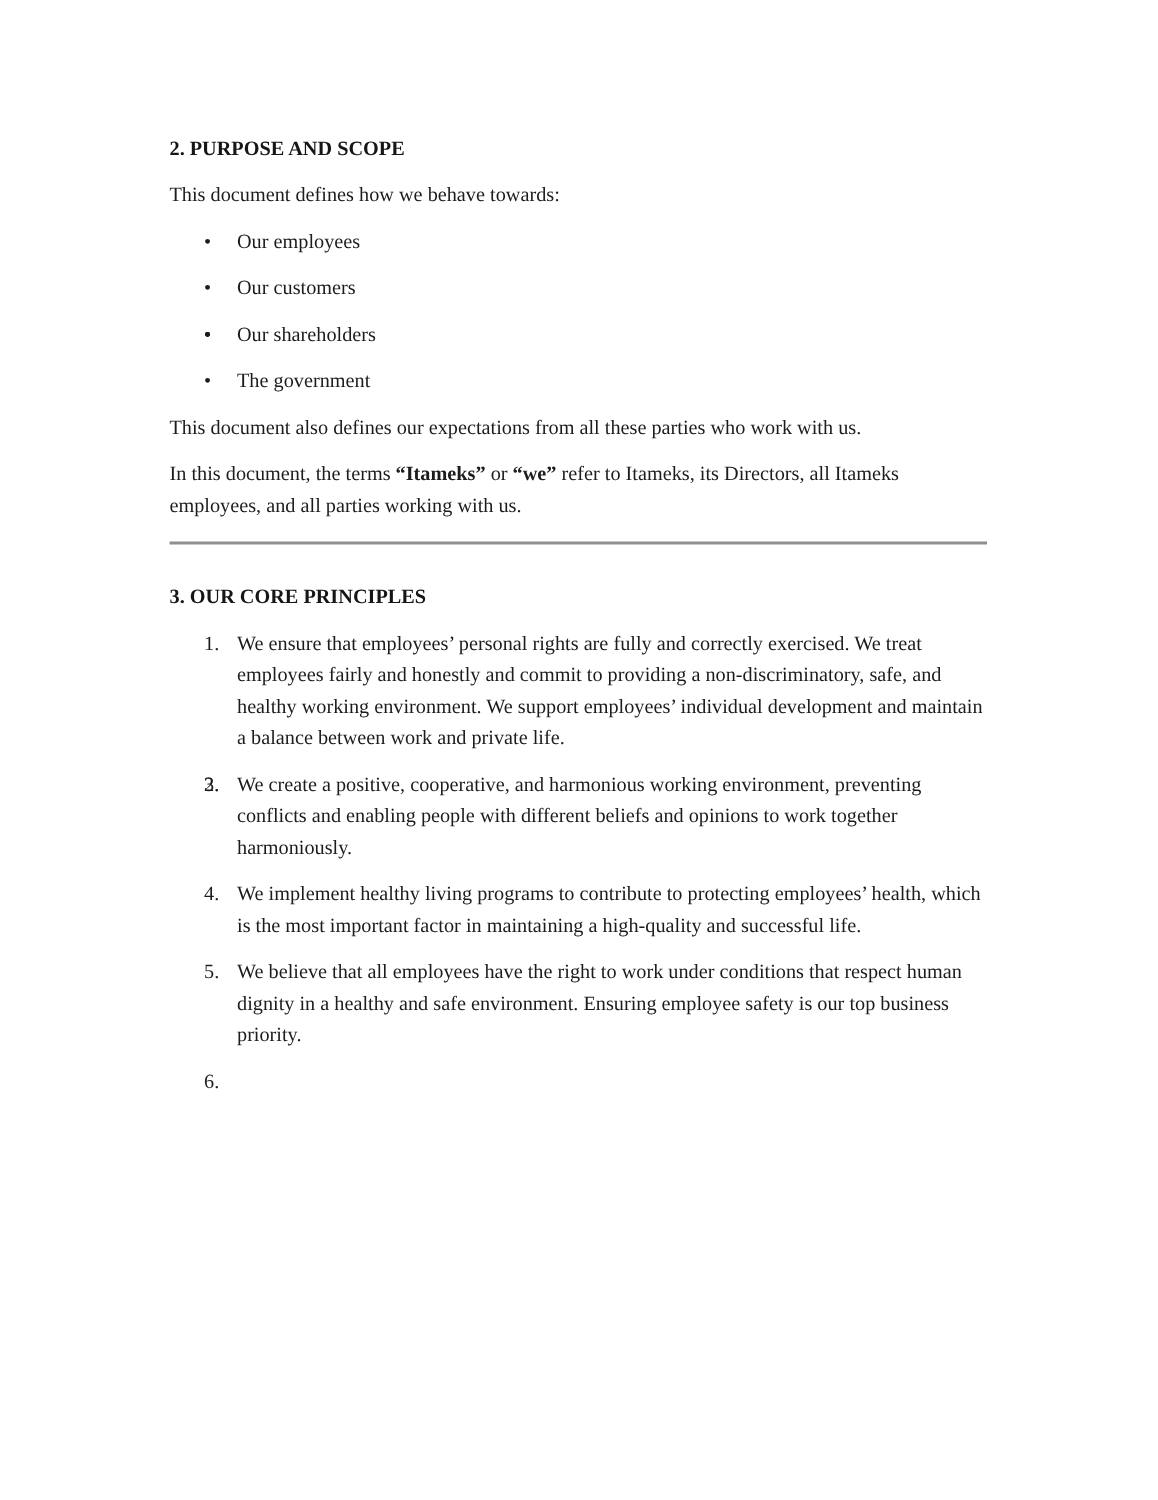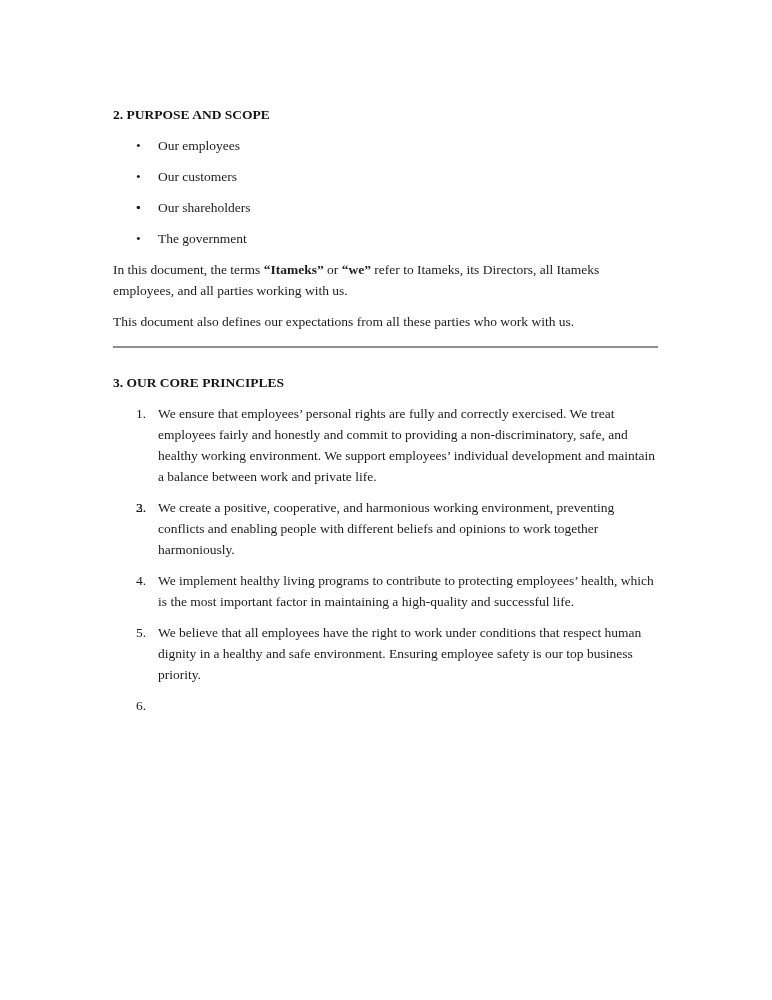--- a/index.html
+++ b/index.html
@@ -22,21 +22,20 @@
     padding: 88px 114px 0 113px;
     background: #ffffff;
     overflow: hidden;
   }
   h2.doc-heading {
     font-size: 13.5px;
     line-height: 21px;
     font-weight: bold;
     color: #161616;
     margin-bottom: 10px;
-    margin-top: 16px;
   }
   p.doc-para {
     margin-bottom: 10px;
   }
   .doc-list { margin-bottom: 0; }
   .list-item {
     position: relative;
     padding-left: 45px;
     margin-bottom: 10px;
   }
@@ -57,20 +56,21 @@
   }
 </style>
 </head>
 <body>
 
 <div class="page">
 
   <section>
     <h2 class="doc-heading">2. PURPOSE AND SCOPE</h2>
 
+    <p class="doc-para">This document defines how we behave towards:</p>
 
     <div class="doc-list">
       <div class="list-item bullet-item">
         <span class="marker">•</span>
         <span class="li-text">Our employees</span>
       </div>
       <div class="list-item bullet-item">
         <span class="marker">•</span>
         <span class="li-text">Our customers</span>
       </div>
@@ -83,23 +83,23 @@
       <div class="list-item bullet-item">
         <span class="marker">•</span>
         <span class="li-text">Our shareholders</span>
       </div>
       <div class="list-item bullet-item">
         <span class="marker">•</span>
         <span class="li-text">The government</span>
       </div>
     </div>
 
+    <p class="doc-para">This document also defines our expectations from all these parties who work with us.</p>
+
     <p class="doc-para"><span>In this document, the terms </span><strong class="bold-term">“Itameks”</strong><span> or </span><strong class="bold-term">“we”</strong><span> refer to Itameks, its Directors, all Itameks employees, and all parties working with us.</span></p>
-
-    <p class="doc-para">This document also defines our expectations from all these parties who work with us.</p>
   </section>
 
   <hr class="section-rule">
 
   <section>
     <h2 class="doc-heading">3. OUR CORE PRINCIPLES</h2>
 
     <div class="doc-list">
       <div class="list-item numbered-item">
         <span class="marker">1.</span>

